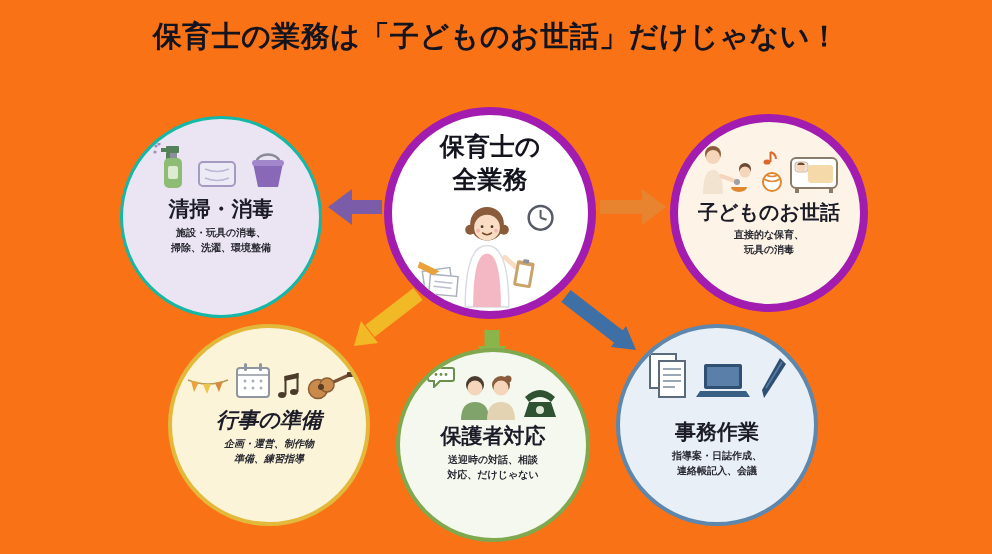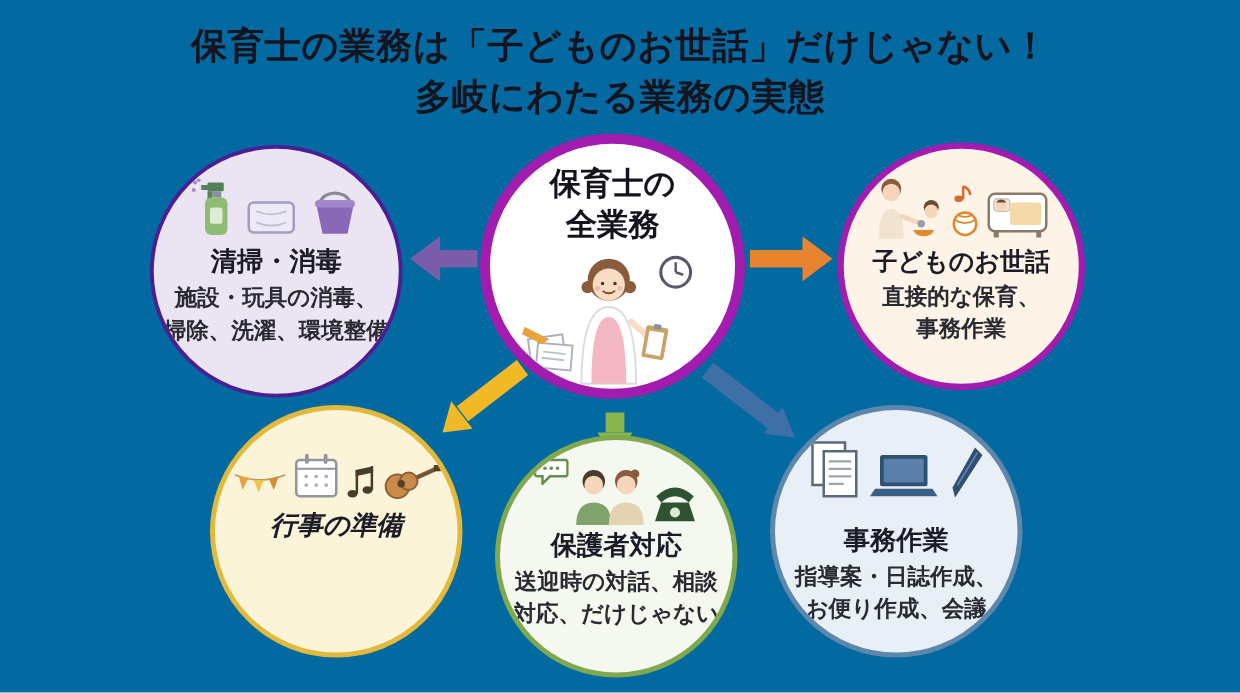--- a/index.html
+++ b/index.html
@@ -1,38 +1,38 @@
 <!DOCTYPE html>
 <html><head>
 <meta charset="utf-8">
 <style>
   * { margin:0; padding:0; box-sizing:border-box; }
   html,body { background:#ffffff; }
   body { font-family:"DejaVu Sans","Liberation Sans",sans-serif; }
-  .canvas { position:relative; width:992px; height:554px; background:#0369a1; overflow:hidden; }
+  .canvas { position:relative; width:992px; height:554px; background:#f97316; overflow:hidden; }
 
   .title { position:absolute; top:16px; left:0; width:100%; text-align:center;
            font-weight:bold; color:#14141e; font-size:29px; line-height:1.42; letter-spacing:0.5px; }
 
   .arrow-layer { position:absolute; left:0; top:0; width:992px; height:554px; z-index:1; pointer-events:none; }
 
   .node { position:absolute; border-radius:50%; z-index:2; display:flex; flex-direction:column;
           align-items:center; text-align:center; overflow:hidden; }
   .node-title { font-weight:bold; font-size:21px; color:#1c1c28; line-height:1.2; }
-  .node-desc  { font-weight:600; font-size:18px; color:#2a2a33; white-space:pre-line; line-height:1.45; margin-top:4px; }
+  .node-desc  { font-weight:600; font-size:10px; color:#2a2a33; white-space:pre-line; line-height:1.45; margin-top:4px; }
   .icons { display:flex; justify-content:center; align-items:flex-end; }
 
   .node-center   { left:384px; top:107px; width:212px; height:212px; background:#ffffff; border:8px solid #a21caf; }
   .center-label  { margin-top:16px; font-weight:bold; font-size:25px; line-height:1.3; color:#14141e; white-space:pre-line; }
 
-  .node-cleaning  { left:120px; top:116px; width:202px; height:202px; background:#ebe4f2; border:3px solid #4c1d95; padding-top:20px; }
+  .node-cleaning  { left:120px; top:116px; width:202px; height:202px; background:#ebe4f2; border:3px solid #14b8a6; padding-top:20px; }
   .node-cleaning .icons { height:50px; gap:10px; }
   .node-cleaning .node-title { margin-top:8px; }
 
-  .node-childcare { left:670px; top:114px; width:198px; height:198px; background:#fdf3e6; border:5px solid #a21caf; padding-top:18px; }
+  .node-childcare { left:670px; top:114px; width:198px; height:198px; background:#fdf3e6; border:8px solid #a21caf; padding-top:18px; }
   .node-childcare .icons { height:54px; gap:5px; }
   .node-childcare .node-title { margin-top:6px; font-size:20px; }
 
   .node-events    { left:168px; top:324px; width:202px; height:202px; background:#fbf4d8; border:4px solid #e2b93b; padding-top:20px;font-style:italic; }
   .node-events .icons { height:52px; gap:5px; }
   .node-events .node-title { margin-top:8px; }
 
   .node-parents   { left:396px; top:348px; width:194px; height:194px; background:#f5f8ef; border:4px solid #7fa84f; padding-top:14px; }
   .node-parents .icons { height:54px; gap:4px; }
   .node-parents .node-title { margin-top:4px; }
@@ -42,21 +42,20 @@
   .node-office .icons { height:52px; gap:8px; }
   .node-office .node-title { margin-top:20px; }
 </style>
 </head>
 <body>
 
 <div class="canvas">
 
   <div class="title">
     <div>保育士の業務は「子どものお世話」だけじゃない！</div>
-    <div>多岐にわたる業務の実態</div>
   </div>
 
   <svg class="arrow-layer" viewBox="0 0 992 554">
     <polygon fill="#7b5ca8" points="382,200 352,200 352,189 328,207 352,225 352,214 382,214"></polygon>
     <polygon fill="#e8842f" points="600,200 642,200 642,189 666,207 642,225 642,214 600,214"></polygon>
     <g>
       <line x1="418" y1="294" x2="370" y2="331" stroke="#f2b927" stroke-width="15"></line>
       <polygon fill="#f2b927" points="354,346 378,343 361,321"></polygon>
     </g>
     <g>
@@ -164,21 +163,21 @@
         <rect x="6" y="12" width="13" height="10" rx="3" fill="#f0e6d8" stroke="#cbbba6" stroke-width="1"></rect>
         <circle cx="12" cy="17" r="4.5" fill="#f6d6ba"></circle>
         <path d="M8 15 A4.5 4.5 0 0 1 16 15 Z" fill="#6b4a2f"></path>
         <rect x="19" y="15" width="25" height="18" rx="3" fill="#f5d9a8"></rect>
         <rect x="6" y="38" width="4" height="5" fill="#8a7a68"></rect>
         <rect x="40" y="38" width="4" height="5" fill="#8a7a68"></rect>
       </svg>
     </div>
     <div class="node-title">子どものお世話</div>
     <div class="node-desc">直接的な保育、
-事務作業</div>
+玩具の消毒</div>
   </div>
 
   <div class="node node-events">
     <div class="icons">
       <svg width="44" height="24" viewBox="0 0 44 24">
         <path d="M2 4 Q22 12 42 4" stroke="#b89a5a" stroke-width="1.5" fill="none"></path>
         <polygon points="5,5 13,6 8,16" fill="#e8a33c"></polygon>
         <polygon points="17,8 25,8 21,18" fill="#f0c44a"></polygon>
         <polygon points="29,7 37,5 33,16" fill="#d98a3c"></polygon>
       </svg>
@@ -203,20 +202,22 @@
       </svg>
       <svg width="48" height="30" viewBox="0 0 48 30">
         <line x1="24" y1="14" x2="44" y2="5" stroke="#7a5236" stroke-width="3.5"></line>
         <rect x="42" y="2" width="6" height="5" rx="1" fill="#5a3d22"></rect>
         <circle cx="13" cy="19" r="9.5" fill="#c98a4b" stroke="#8a5f33" stroke-width="1.5"></circle>
         <circle cx="22" cy="15" r="7" fill="#c98a4b" stroke="#8a5f33" stroke-width="1.5"></circle>
         <circle cx="16" cy="17" r="3" fill="#5a3d22"></circle>
       </svg>
     </div>
     <div class="node-title">行事の準備</div>
+    <div class="node-desc">企画・運営、制作物
+準備、練習指導</div>
   </div>
 
   <div class="node node-parents">
     <div class="icons">
       <svg class="bubble" width="28" height="22" viewBox="0 0 28 22">
         <path d="M3 2 h22 a2 2 0 0 1 2 2 v9 a2 2 0 0 1 -2 2 h-12 l-6 6 v-6 h-4 a2 2 0 0 1 -2 -2 v-9 a2 2 0 0 1 2 -2 Z" fill="#ffffff" stroke="#6a8f4a" stroke-width="2"></path>
         <circle cx="9" cy="8.5" r="1.4" fill="#6a8f4a"></circle>
         <circle cx="14" cy="8.5" r="1.4" fill="#6a8f4a"></circle>
         <circle cx="19" cy="8.5" r="1.4" fill="#6a8f4a"></circle>
       </svg>
@@ -255,16 +256,16 @@
         <rect x="11" y="5" width="32" height="19" fill="#5a7fa8"></rect>
         <polygon points="4,29 50,29 54,35 0,35" fill="#3a5f85"></polygon>
       </svg>
       <svg width="28" height="44" viewBox="0 0 28 44">
         <polygon points="22,2 28,8 10,36 6,42 4,34" fill="#2f4f73"></polygon>
         <line x1="24" y1="6" x2="8" y2="32" stroke="#5a7fa8" stroke-width="1.5"></line>
       </svg>
     </div>
     <div class="node-title">事務作業</div>
     <div class="node-desc">指導案・日誌作成、
-お便り作成、会議</div>
+連絡帳記入、会議</div>
   </div>
 
 </div>
 
 </body></html>

